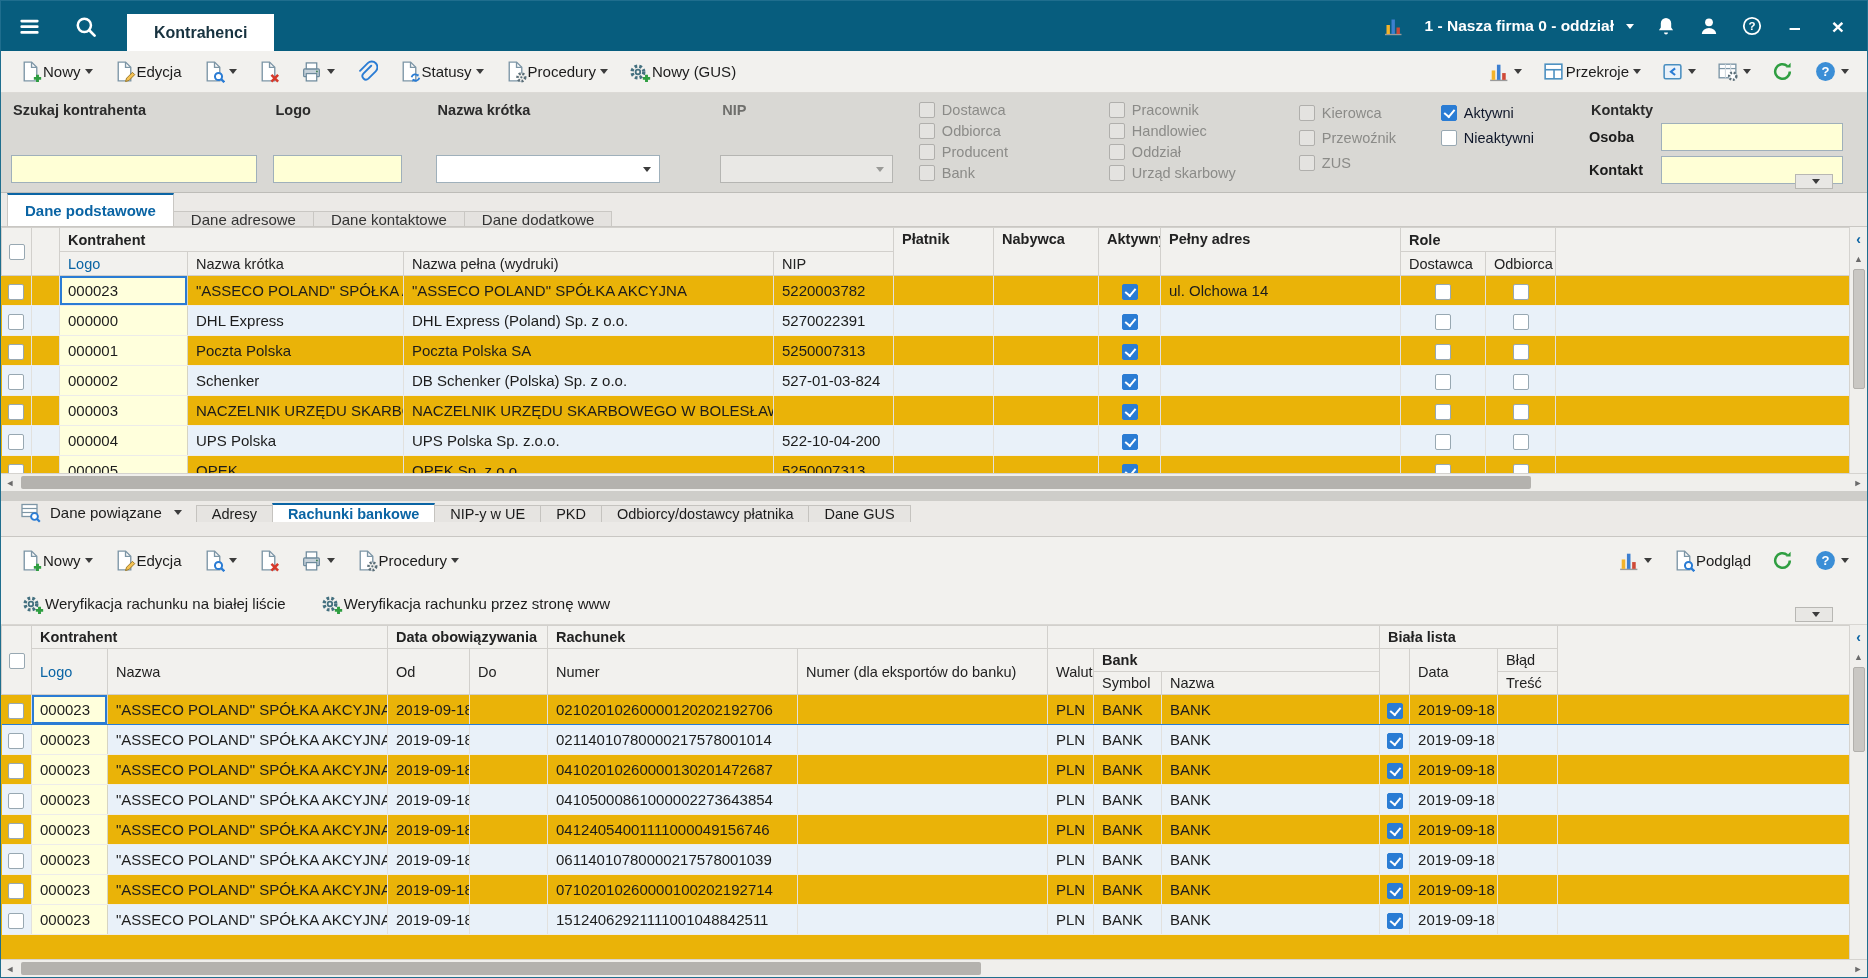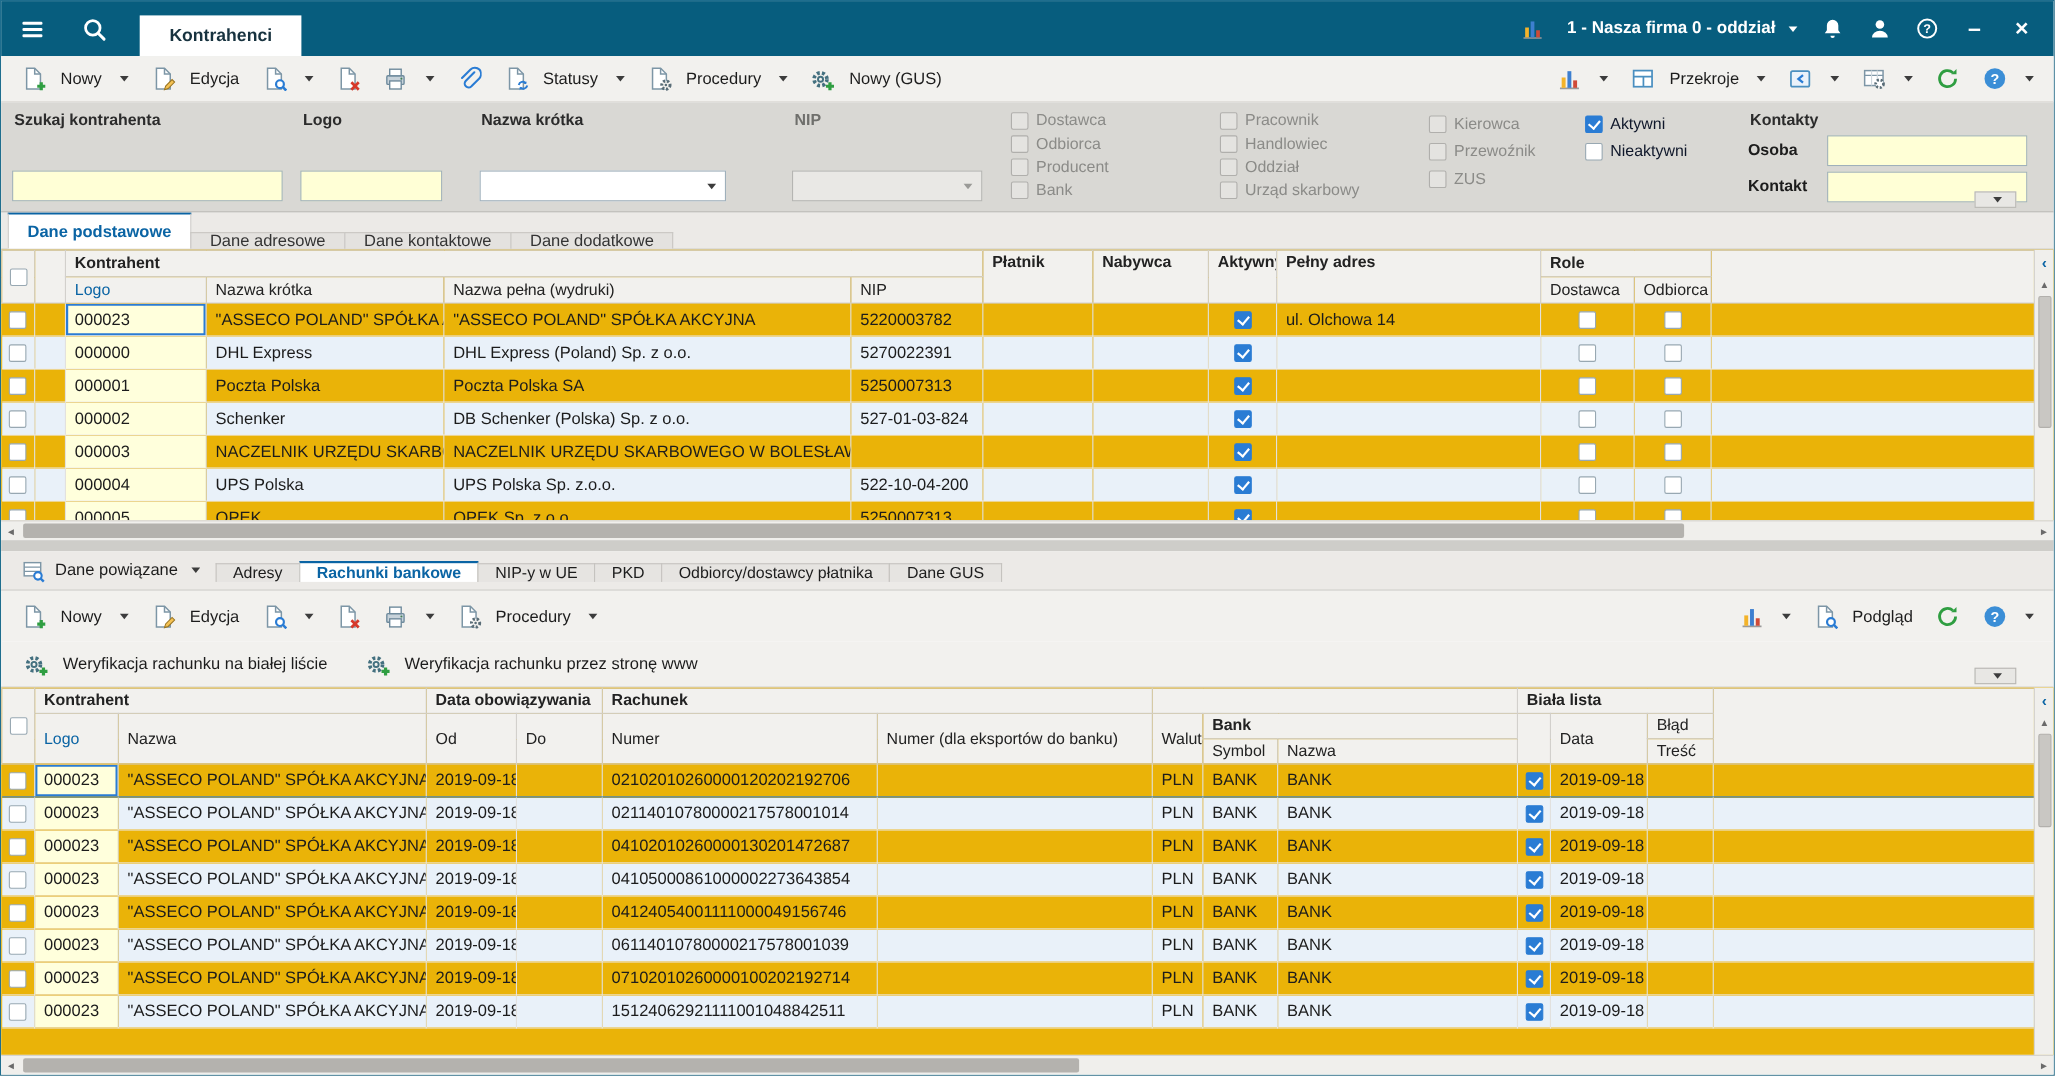--- a/index.html
+++ b/index.html
@@ -18,21 +18,21 @@
   .tb-right svg{width:22px;height:22px}
   .company{display:flex;align-items:center;gap:9px;font-weight:bold;font-size:15.5px;white-space:nowrap;cursor:pointer}
   .caret{display:inline-block;width:0;height:0;border-left:4.5px solid transparent;border-right:4.5px solid transparent;border-top:5.5px solid #3c3c3c;margin-left:3px}
   .caret.white{border-top-color:#fff}
   .caret.dim{border-top-color:#9a9a97}
   .winbtn{font-size:21px;line-height:1;padding:0 5px;cursor:pointer;font-weight:bold}
 
   
   .toolbar{height:42px;background:#f2f1ee;display:flex;align-items:center;padding:0 8px;flex:0 0 auto;border-bottom:1px solid #dcdad6}
   .toolbar.second{height:46px;border-bottom:none}
-  .tbtn{display:flex;align-items:center;gap:13px;height:34px;padding:0 10px;border-radius:3px;font-size:15px;white-space:nowrap;cursor:pointer}
+  .tbtn{display:flex;align-items:center;gap:1px;height:34px;padding:0 10px;border-radius:3px;font-size:15px;white-space:nowrap;cursor:pointer}
   .tbtn svg{width:23px;height:23px;flex:0 0 auto}
   .tb-right-group{margin-left:auto;display:flex;align-items:center}
 
   
   .filters{height:100px;background:#d9d8d4;display:flex;padding:7px 10px 9px;flex:0 0 auto;border-bottom:1px solid #bdbcb8;font-size:14.5px;position:relative}
   .fcol{display:flex;flex-direction:column;justify-content:space-between}
   .flabel{font-weight:bold;color:#2b2b2b;padding:2px 2px 0;white-space:nowrap}
   .flabel.dim{color:#6f6f6c}
   .finput{height:28px;border:1px solid #9fb0bb;background:#fff;padding:0 7px;font:inherit;width:100%}
   .finput.yellow{background:#ffffd6}
@@ -53,21 +53,21 @@
   .krow{display:flex;align-items:center;gap:10px;margin-top:2px}
   .klabel{font-weight:bold;width:62px}
   .kinput{width:182px;margin-left:auto;margin-right:14px}
   .fcollapse{position:absolute;right:34px;bottom:3px;width:38px;height:15px;background:#e8e7e4;border:1px solid #b8b7b3;display:flex;align-items:center;justify-content:center;cursor:pointer}
 
   
   .mtabs{height:34px;background:#eceae7;display:flex;align-items:stretch;border-bottom:1px solid #c9c7c3;flex:0 0 auto;padding-left:6px}
   .mtab{display:flex;align-items:center;padding:0 17px;border:1px solid #c9c7c3;border-bottom:none;background:#e4e2df;font-size:15px;color:#333;margin-right:-1px;margin-top:18px;cursor:pointer;white-space:nowrap}
   .mtab.active{background:#fff;color:#0a64a4;font-weight:bold;border-top:2px solid #0a64a4;margin-top:0}
 
-  .btabs{height:36px;background:#eceae7;display:flex;align-items:center;border-bottom:1px solid #c9c7c3;flex:0 0 auto;padding-left:4px}
+  .btabs{height:36px;background:#eceae7;display:flex;align-items:flex-start;border-bottom:1px solid #c9c7c3;flex:0 0 auto;padding-left:4px}
   .bselector{display:flex;align-items:center;gap:9px;padding:0 14px;font-size:15px;cursor:pointer;white-space:nowrap}
   .bselector svg{width:22px;height:22px}
   .btab{display:flex;align-items:center;padding:0 15px;border:1px solid #c5c3bf;background:#e6e4e1;margin-right:-1px;margin-top:4px;border-bottom:none;font-size:14.5px;cursor:pointer;white-space:nowrap}
   .btab.active{background:#fff;color:#0a64a4;font-weight:bold;border-top:2px solid #0a64a4;margin-top:2px}
 
   
   .verify{height:42px;background:#f2f1ee;display:flex;align-items:center;padding:0 10px;gap:14px;border-bottom:1px solid #d8d6d2;position:relative;flex:0 0 auto}
   .verify .tbtn svg{width:23px;height:23px}
   .vcollapse{position:absolute;right:34px;bottom:2px;width:38px;height:15px;background:#e8e7e4;border:1px solid #b8b7b3;display:flex;align-items:center;justify-content:center;cursor:pointer}
 

